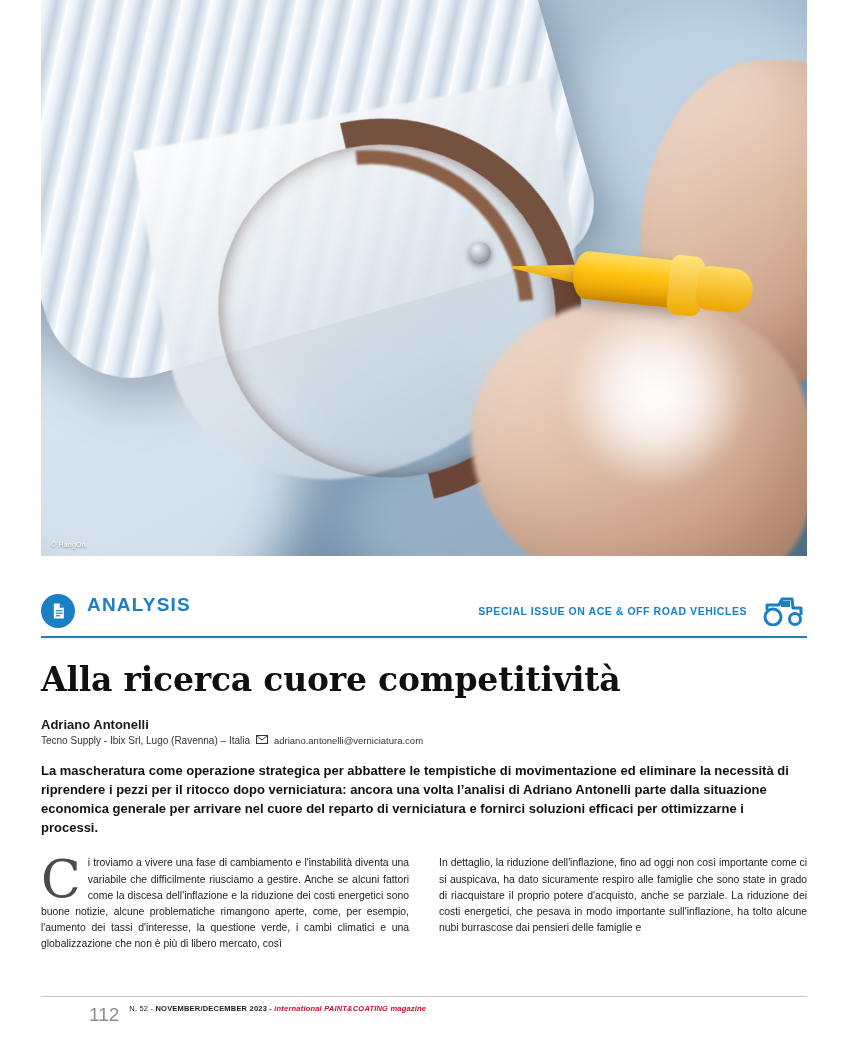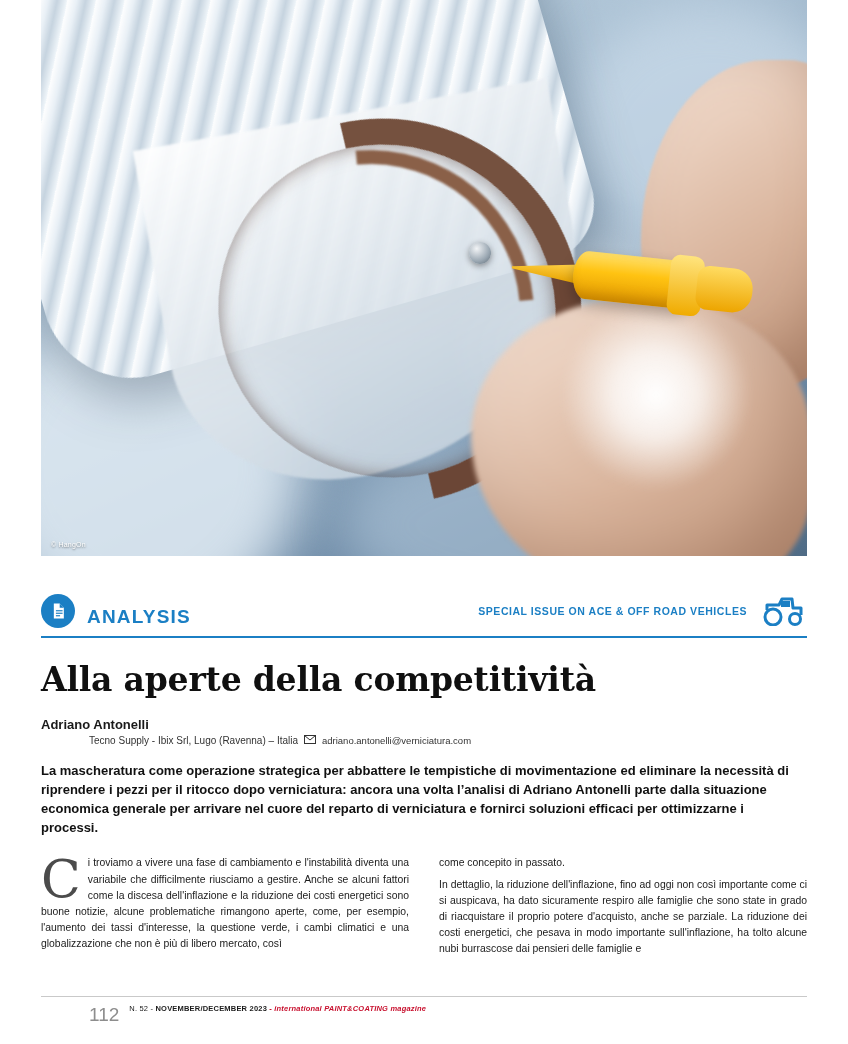--- a/index.html
+++ b/index.html
@@ -193,21 +193,21 @@
   }
 
   .section-head {
     display: flex;
     align-items: center;
     justify-content: space-between;
     height: 42px;
   }
   .section-left {
     display: flex;
-    align-items: flex-end;
+    align-items: flex-start;
     gap: 12px;
   }
   .badge-icon {
     width: 34px; height: 34px;
     border-radius: 50%;
     background: #1b7fc4;
     display: flex;
     align-items: center;
     justify-content: center;
   }
@@ -253,21 +253,20 @@
     font-weight: bold;
     color: #1a1a1a;
   }
   .affiliation {
     margin-top: 3px;
     font-size: 10px;
     color: #333;
     display: flex;
     align-items: center;
     gap: 6px;
-    margin-left: 48px;
   }
   .mail-icon { display: inline-block; }
   .email { font-size: 9.5px; color: #333; }
 
   .standfirst {
     margin-top: 16px;
     font-size: 13px;
     line-height: 1.45;
     font-weight: bold;
     color: #111;
@@ -377,21 +376,21 @@
           <circle cx="34" cy="23" r="5.5" fill="none" stroke="#1b7fc4" stroke-width="3"></circle>
           <path d="M6 14 L6 9 L18 9 L21 3 L31 3 L32 12 L40 12 L40 19" fill="none" stroke="#1b7fc4" stroke-width="3" stroke-linejoin="round"></path>
           <rect x="20" y="5" width="9" height="6" fill="#1b7fc4"></rect>
         </svg>
       </span>
     </div>
   </div>
 
   <div class="rule"></div>
 
-  <h1 class="headline">Alla aperte della competitività</h1>
+  <h1 class="headline">Alla ricerca cuore competitività</h1>
 
   <div class="author">Adriano Antonelli</div>
 
   <div class="affiliation">
     <span>Tecno Supply - Ibix Srl, Lugo (Ravenna) – Italia</span>
     <span class="mail-icon">
       <svg width="12" height="9" viewBox="0 0 12 9" aria-hidden="true">
         <rect x="0.5" y="0.5" width="11" height="8" fill="#ffffff" stroke="#333" stroke-width="1"></rect>
         <path d="M0.5 0.5 L6 5 L11.5 0.5" fill="none" stroke="#333" stroke-width="1"></path>
       </svg>
@@ -401,21 +400,20 @@
 
   <div class="standfirst">La mascheratura come operazione strategica per abbattere le tempistiche di movimentazione ed eliminare la necessità di riprendere i pezzi per il ritocco dopo verniciatura: ancora una volta l’analisi di Adriano Antonelli parte dalla situazione economica generale per arrivare nel cuore del reparto di verniciatura e fornirci soluzioni efficaci per ottimizzarne i processi.</div>
 
   <div class="cols">
     <div class="col">
       <p>
         <span class="dropcap">C</span><span>i troviamo a vivere una fase di cambiamento e l'instabilità diventa una variabile che difficilmente riusciamo a gestire. Anche se alcuni fattori come la discesa dell'inflazione e la riduzione dei costi energetici sono buone notizie, alcune problematiche rimangono aperte, come, per esempio, l'aumento dei tassi d'interesse, la questione verde, i cambi climatici e una globalizzazione che non è più di libero mercato, così</span>
       </p>
     </div>
     <div class="col">
-      <p>come concepito in passato.</p>
       <p>In dettaglio, la riduzione dell'inflazione, fino ad oggi non così importante come ci si auspicava, ha dato sicuramente respiro alle famiglie che sono state in grado di riacquistare il proprio potere d'acquisto, anche se parziale. La riduzione dei costi energetici, che pesava in modo importante sull'inflazione, ha tolto alcune nubi burrascose dai pensieri delle famiglie e</p>
     </div>
   </div>
 </div>
 
 <div class="footer-rule"></div>
 <div class="footer">
   <span class="page-num">112</span>
   <span class="footer-text">
     <span>N. 52 - </span><span class="strong">NOVEMBER/DECEMBER 2023 </span><span class="red">- international PAINT&amp;COATING magazine</span>

